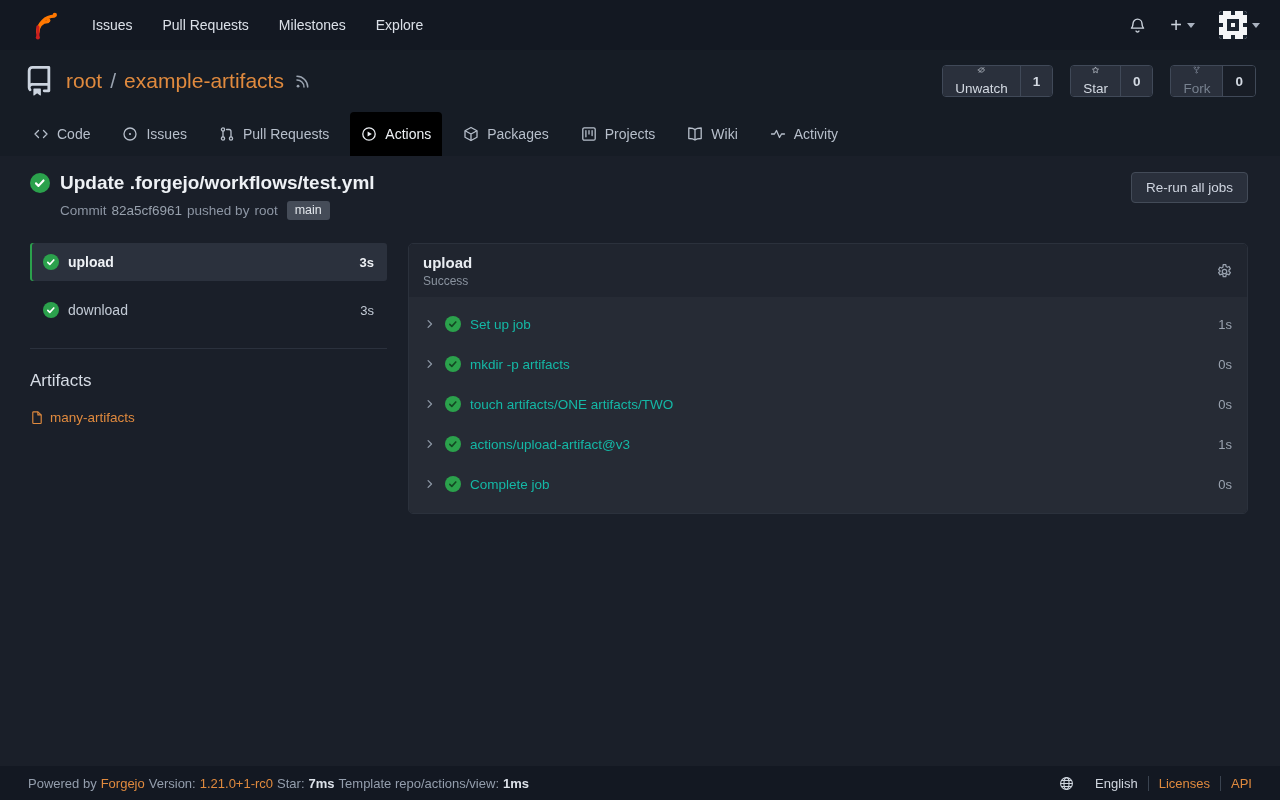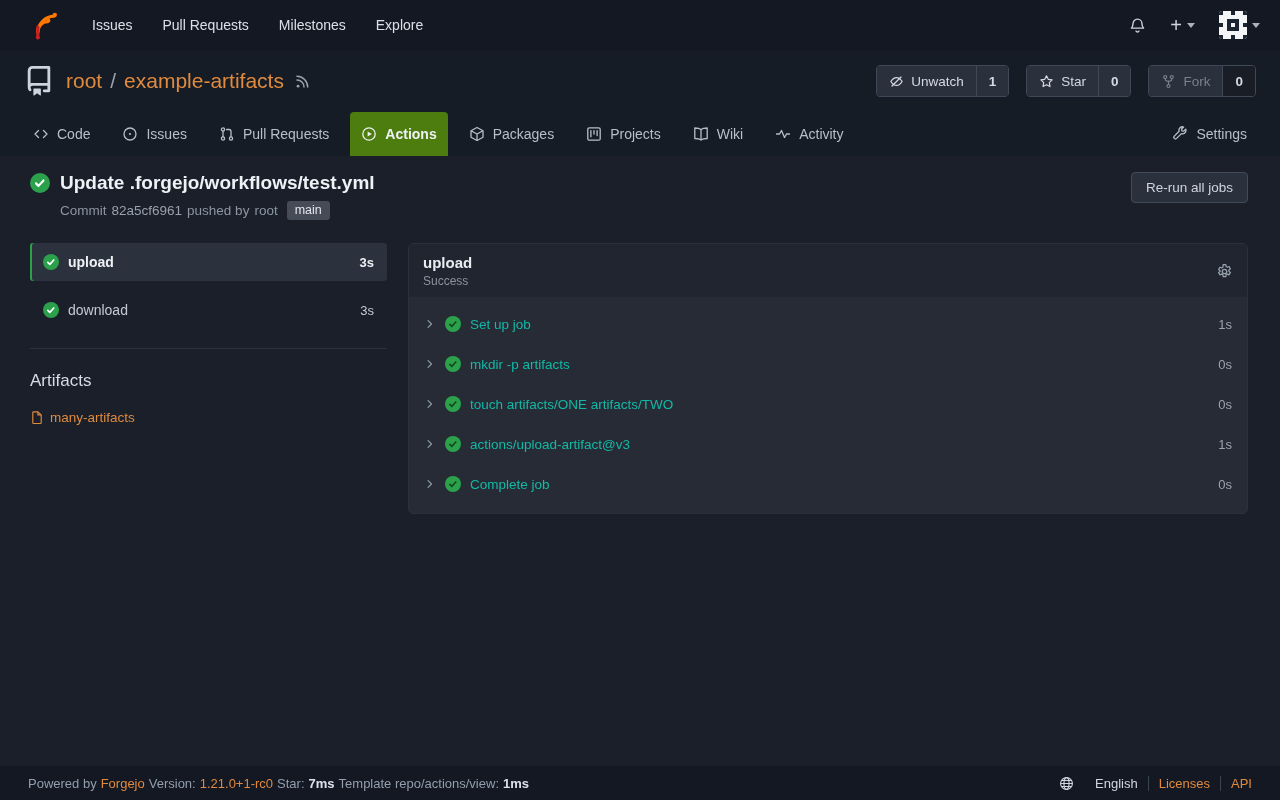--- a/index.html
+++ b/index.html
@@ -30,32 +30,32 @@
   
   .band { background:#161c25; flex:0 0 auto; }
   .repo-header { height:62px; display:flex; align-items:center; padding:0 24px; }
   .repo-icon { margin-right:12px; }
   .repo-title { font-size:21px; display:flex; align-items:center; gap:8px; }
   .repo-title a { color:#e08a3e; text-decoration:none; cursor:pointer; }
   .repo-sep { color:#9aa3b0; }
   .rss-icon { margin-left:10px; color:#9aa3b0; cursor:pointer; }
   .repo-actions { margin-left:auto; display:flex; gap:17px; }
   .btn-group { display:flex; align-items:stretch; border:1px solid #404958; border-radius:4px; overflow:hidden; height:32px; font-size:13.5px; cursor:pointer; }
-  .btn-main { display:flex; align-items:center; gap:7px; padding:0 12px; background:#2a303c; color:#d4dae3; }
+  .btn-main { display:flex; align-items:center; gap:7px; padding:0 12px; background:#2a303c; color:#d4dae3;flex-direction:column; }
   .btn-count { display:flex; align-items:center; padding:0 12px; background:#2a303c; border-left:1px solid #404958; color:#d4dae3; font-weight:600; }
   .btn-group.disabled .btn-main { color:#77818f; }
   .btn-group.disabled .btn-count { background:#181d26; }
 
   
   .tabs { display:flex; align-items:stretch; height:44px; padding:0 22px; gap:10px; }
   .tab {
     display:flex; align-items:center; gap:8px; padding:0 11px;
     color:#b7bfcb; font-size:14px; cursor:pointer; border-radius:4px 4px 0 0;
   }
-  .tab.active { background:#4d7c0f; color:#eef1f5; font-weight:700; }
+  .tab.active { background:#000000; color:#eef1f5; font-weight:400; }
   .tab-settings { margin-left:auto; }
 
   
   .content { flex:1 1 auto; padding:16px 32px 0 30px; overflow:hidden; }
   .run-header { display:flex; align-items:flex-start; }
   .run-title-row { display:flex; align-items:center; gap:10px; }
   .run-title { font-size:19px; font-weight:700; color:#eef1f5; }
   .run-subtitle { margin:7px 0 0 30px; font-size:13.5px; color:#8d96a4; display:flex; align-items:center; gap:5px; }
   .commit-sha { color:#98a1ad; cursor:pointer; }
   .branch-badge { background:#454c58; color:#e2e6eb; font-size:12.5px; padding:2px 8px 3px; border-radius:3px; margin-left:4px; cursor:pointer; }
@@ -265,26 +265,20 @@
         <path d="M8 3.5V14"></path>
       </svg>
       <span>Wiki</span>
     </div>
     <div class="tab">
       <svg width="16" height="16" viewBox="0 0 16 16" fill="none" stroke="currentColor" stroke-width="1.3" stroke-linecap="round" stroke-linejoin="round">
         <path d="M1.5 8h3L6.5 4.5l3 7L11.5 8h3"></path>
       </svg>
       <span>Activity</span>
     </div>
-    <div class="tab tab-settings">
-      <svg width="16" height="16" viewBox="0 0 16 16" fill="none" stroke="currentColor" stroke-width="1.3" stroke-linejoin="round">
-        <path d="M14 4.3a3.5 3.5 0 0 1-4.6 3.3L4.6 12.4a1.6 1.6 0 1 1-2.3-2.3L7.1 5.3A3.5 3.5 0 0 1 11.6 1l-2 2 .3 1.8 1.8.3 2-2c.2.4.3.8.3 1.2z"></path>
-      </svg>
-      <span>Settings</span>
-    </div>
   </div>
 </div>
 
 <div class="content">
 
   <div class="run-header">
     <div>
       <div class="run-title-row">
         <svg width="20" height="20" viewBox="0 0 16 16">
           <circle cx="8" cy="8" r="8" fill="#2ba14c"></circle>

